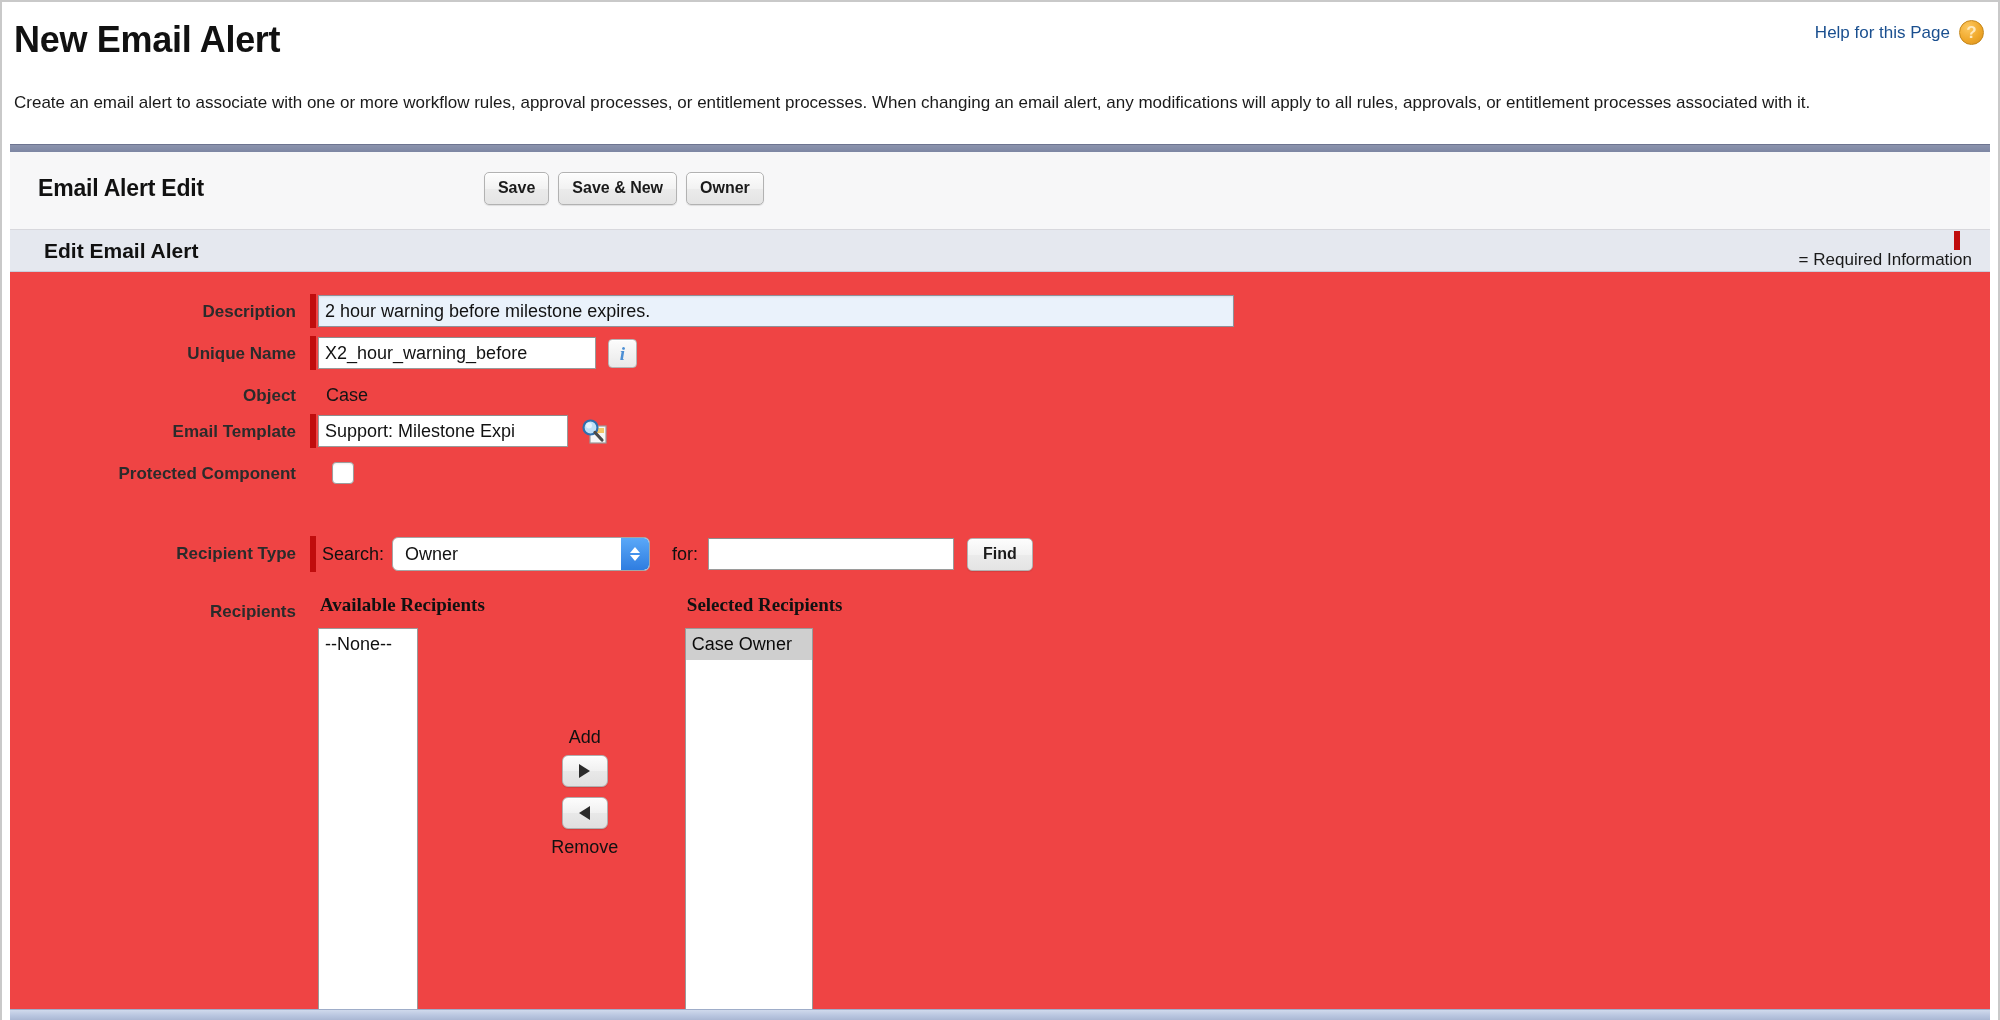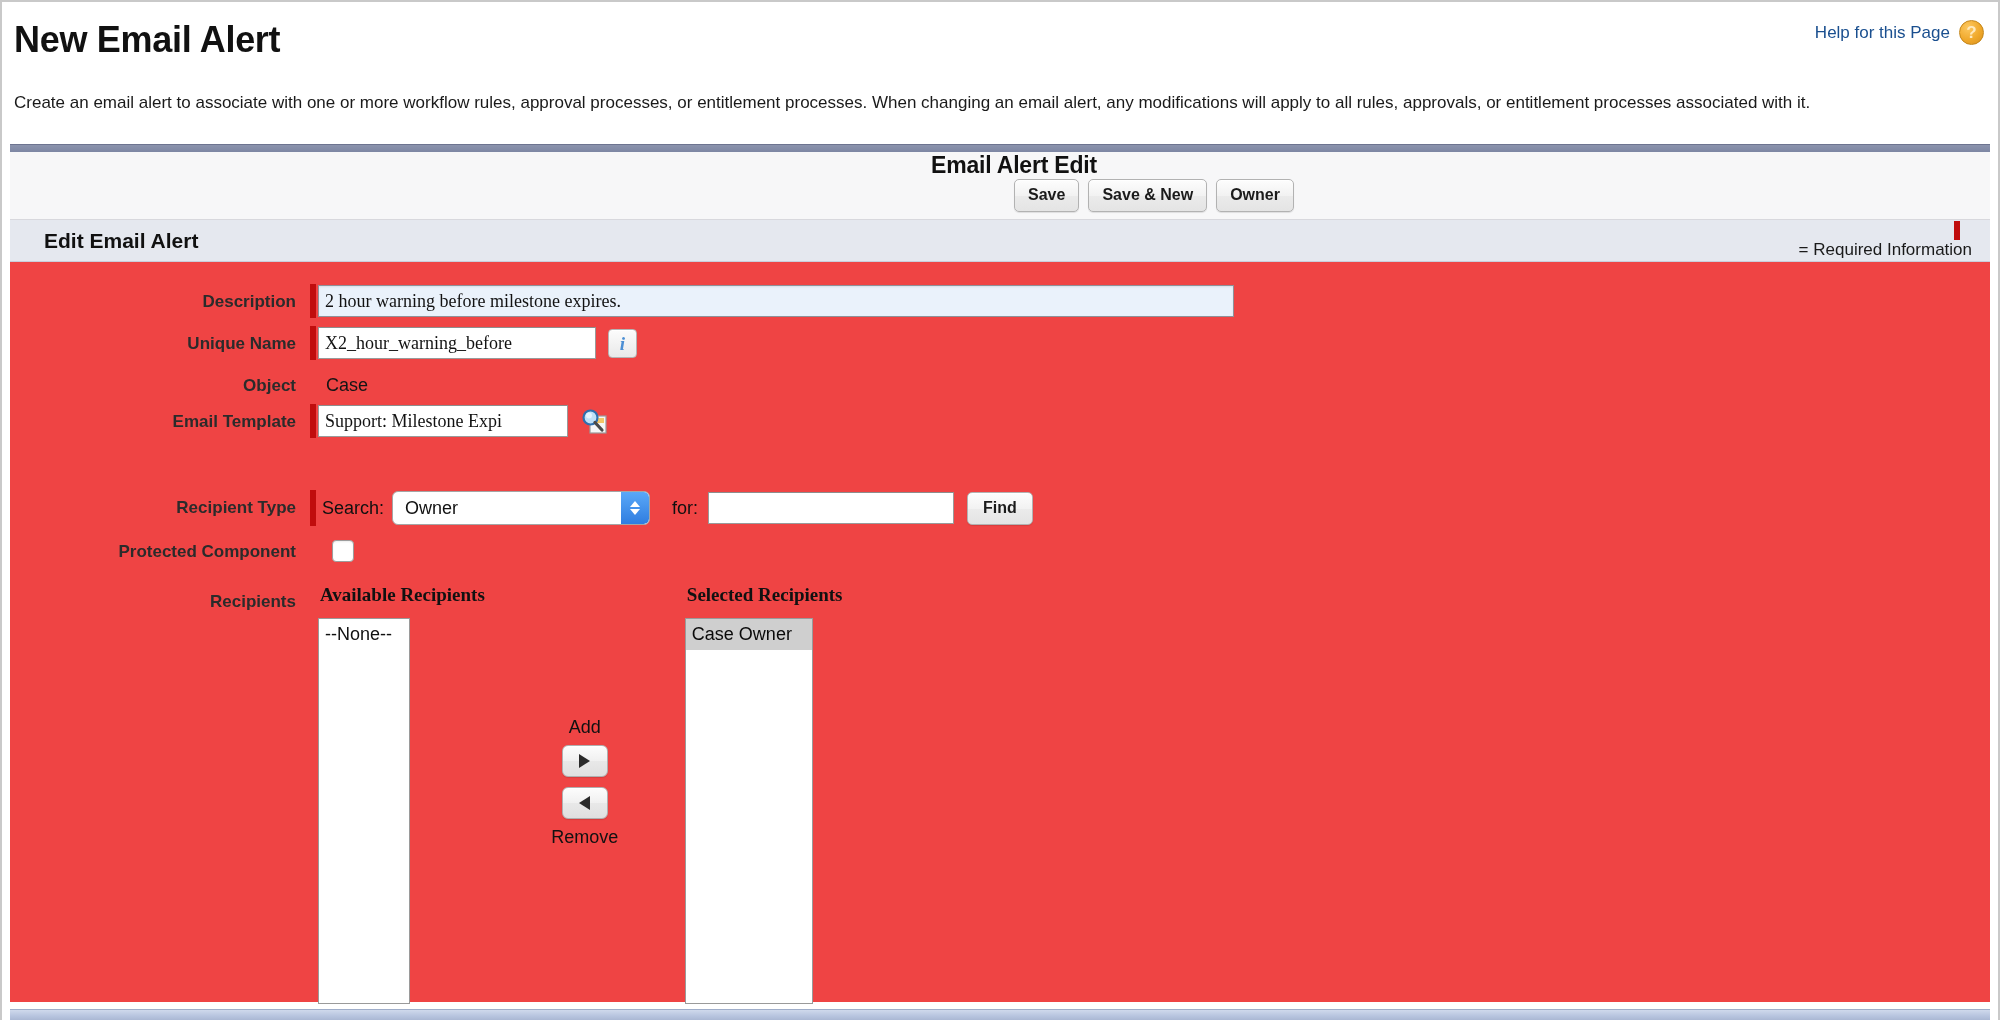--- a/index.html
+++ b/index.html
@@ -79,27 +79,26 @@
   
   .pagebar-top {
     height: 7px;
     background: linear-gradient(to bottom, #8b93ad 0%, #7d86a3 100%);
     border-top: 1px solid #6d7490;
     margin: 0 8px 0 8px;
   }
   .button-bar {
     background: #f7f7f8;
     border-bottom: 1px solid #d8d8dd;
-    height: 68px;
+    height: 78px;
     display: flex;
     align-items: center;
     padding: 0 0 4px 28px;
     margin: 0 8px;
     box-sizing: border-box;
-    flex-direction: column;
   }
   .section-title {
     font-size: 23px;
     font-weight: bold;
     color: #111;
     letter-spacing: -0.2px;
   }
   .btn-group {
     margin-left: 280px;
     display: flex;
@@ -188,21 +187,21 @@
     background: #c00d0d;
     flex: 0 0 6px;
     margin-right: 2px;
   }
   .req-bar.tall { height: 36px; }
   .spacer-bar {
     width: 8px;
     flex: 0 0 8px;
   }
   input.text {
-    font-family: Liberation Serif, serif;
+    font-family: Liberation Sans, sans-serif;
     font-size: 18px;
     color: #121212;
     border: 1px solid #9a9a9a;
     border-top-color: #8d8d8d;
     background: #ffffff;
     padding: 4px 6px;
     height: 32px;
     box-sizing: border-box;
     outline: none;
   }
@@ -347,21 +346,21 @@
   }
   .listbox {
     width: 100px;
     height: 386px;
     border: 1px solid #9a9a9a;
     background: #ffffff;
     box-sizing: border-box;
     overflow: hidden;
     cursor: pointer;
   }
-  .listbox.available { width: 92px; }
+  .listbox.available { width: 100px; }
   .listbox.selected { width: 128px; }
   .list-option {
     font-size: 18px;
     color: #101010;
     padding: 3px 4px 4px 6px;
     white-space: nowrap;
     line-height: 24px;
   }
   .list-option.is-selected {
     background: #cfcfcf;
@@ -490,20 +489,28 @@
         <input class="text tmpl-input" type="text" value="Support: Milestone Expi" style="">
         <span class="lookup-icon">
           <svg width="30" height="30" viewBox="0 0 30 30" aria-hidden="true">
             <rect x="11" y="10" width="16" height="17" fill="#f6f6f6" stroke="#9a9a9a" stroke-width="1.2"></rect>
             <rect x="13" y="12" width="12" height="5" fill="#f3c667"></rect>
             <circle cx="11.5" cy="11.5" r="7" fill="#bfe0f7" stroke="#2f6fae" stroke-width="2.2"></circle>
             <circle cx="10" cy="9.5" r="3" fill="#eaf6ff" opacity="0.85"></circle>
             <line x1="16" y1="16.5" x2="23" y2="24" stroke="#4a4a4a" stroke-width="3.2" stroke-linecap="round"></line>
           </svg>
         </span>
+      </div>
+    </div>
+
+    <div class="form-row">
+      <div class="form-label">Protected Component</div>
+      <div class="form-field">
+        <span class="spacer-bar"></span>
+        <span class="checkbox"></span>
       </div>
     </div>
 
     <div class="form-row recip-row">
       <div class="form-label">Recipient Type</div>
       <div class="form-field">
         <span class="req-bar tall"></span>
         <span class="search-label">Search:</span>
         <div class="select-wrap">
           <span class="select-value">Owner</span>
@@ -511,28 +518,20 @@
             <span class="chev up"></span>
             <span class="chev down"></span>
           </span>
         </div>
         <span class="for-label">for:</span>
         <input class="text for-input" type="text" value="" style="">
         <button class="btn find-btn">Find</button>
       </div>
     </div>
 
-    <div class="form-row">
-      <div class="form-label">Protected Component</div>
-      <div class="form-field">
-        <span class="spacer-bar"></span>
-        <span class="checkbox"></span>
-      </div>
-    </div>
-
     <div class="form-row recipients-row">
       <div class="form-label">Recipients</div>
       <div class="form-field" style="display:block;">
         <div class="dual-list">
 
           <div class="list-col avail-offset" style="margin-left:0;">
             <span class="list-heading">Available Recipients</span>
             <div class="listbox available">
               <div class="list-option">--None--</div>
             </div>

